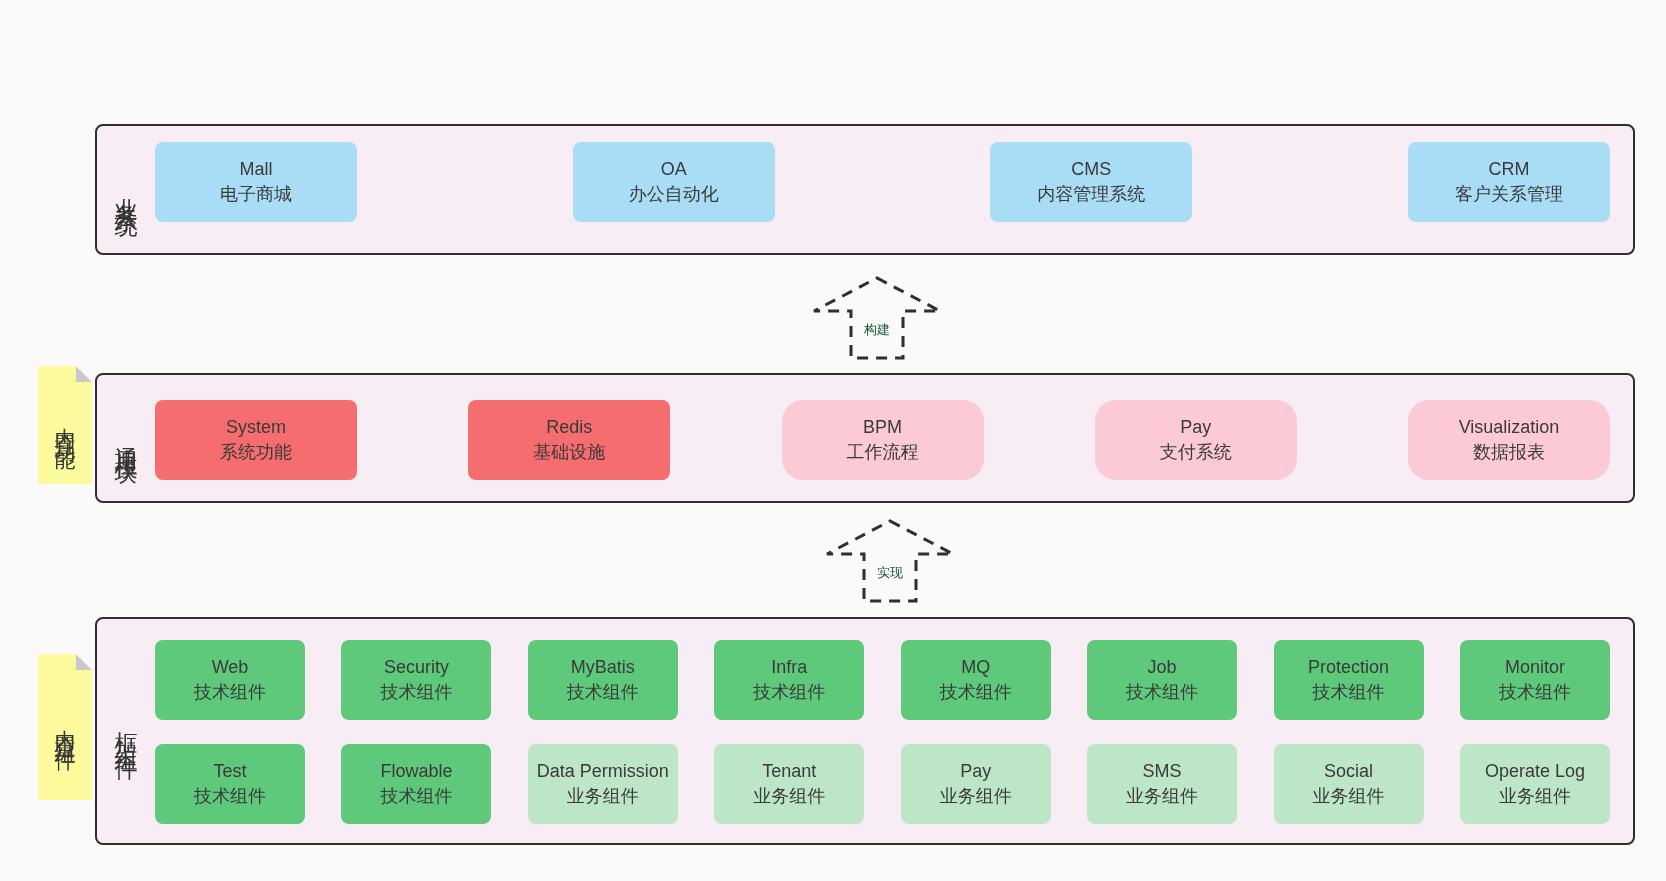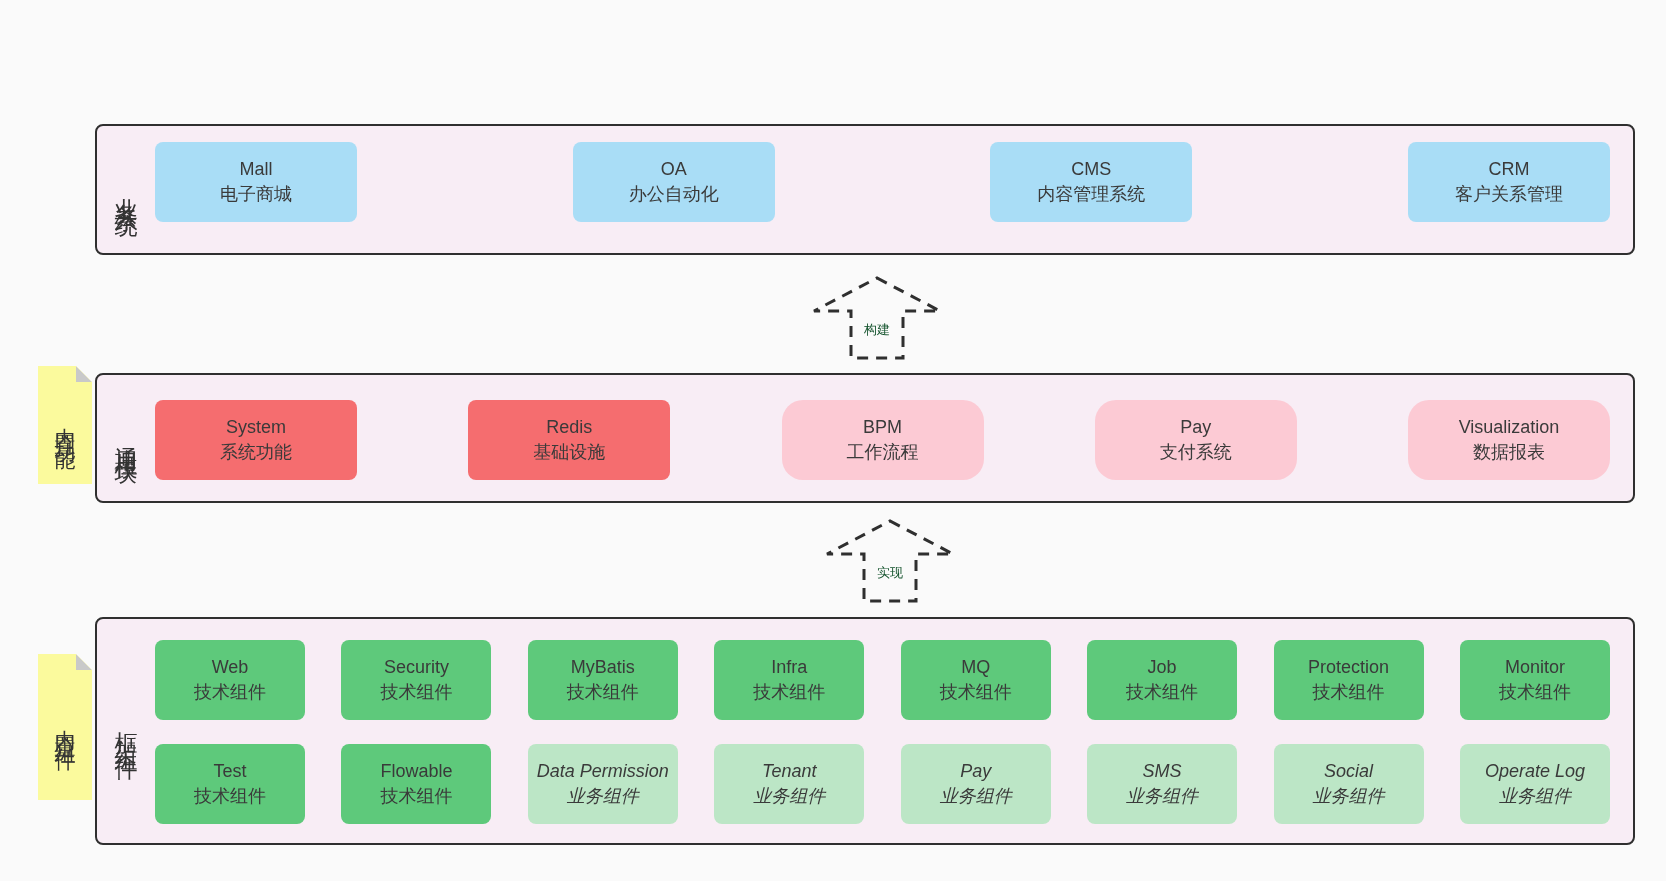--- a/index.html
+++ b/index.html
@@ -38,21 +38,21 @@
     display:flex; flex-direction:column; align-items:center; justify-content:center;
     text-align:center; font-size:18px; line-height:1.4; color:#3a3a3a;
     padding:2px 4px;
   }
   .cols-6 .box{width:202px;}
   .cols-8 .box{width:150px;}
   .box.blue{background:var(--blue,#a9ddf6);}
   .box.red{background:var(--red,#f56d6f);}
   .box.pink{background:var(--pink,#fccad4);border-radius:21px;}
   .box.green{background:var(--green,#5ec97b);}
-  .box.lightgreen{background:var(--lightgreen,#bce6c6);font-style:italic;}
+  .box.lightgreen{background:var(--lightgreen,#bce6c6);}
   .note{
     position:absolute; left:38px; width:54px;
     background:var(--note_bg,#fbfa9d);
     display:flex; align-items:center; justify-content:center;
     clip-path:polygon(0 0, calc(100% - 16px) 0, 100% 16px, 100% 100%, 0 100%);
   }
   #note-1{top:366px; height:118px;}
   #note-2{top:654px; height:146px;}
   .note::after{
     content:""; position:absolute; top:0; right:0; width:0; height:0;

